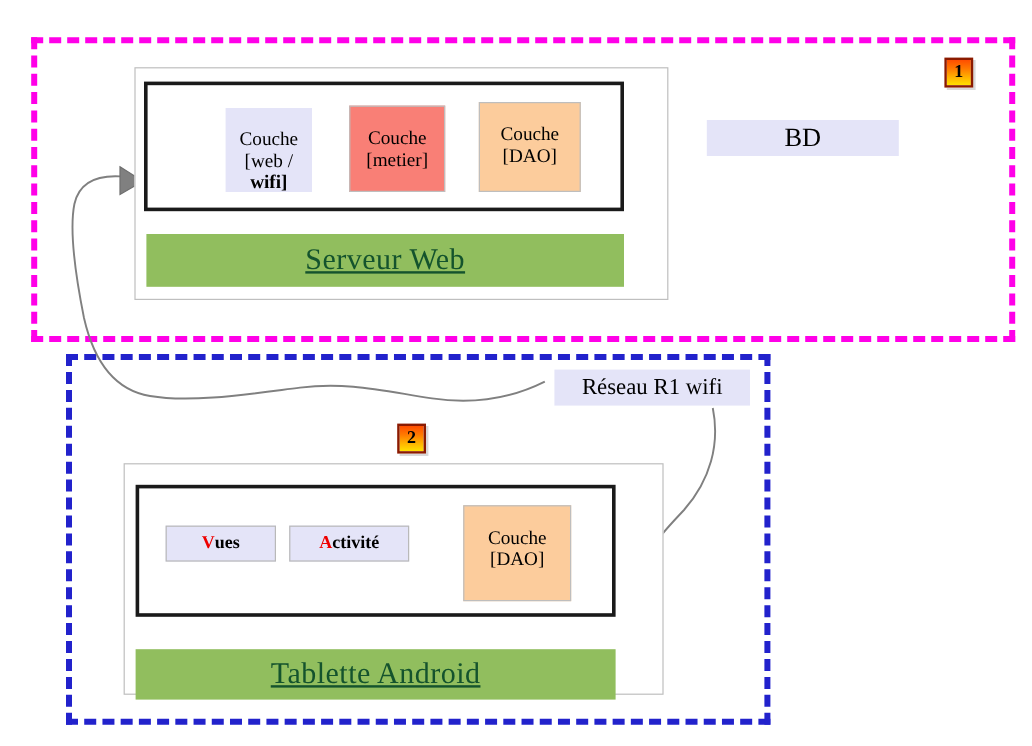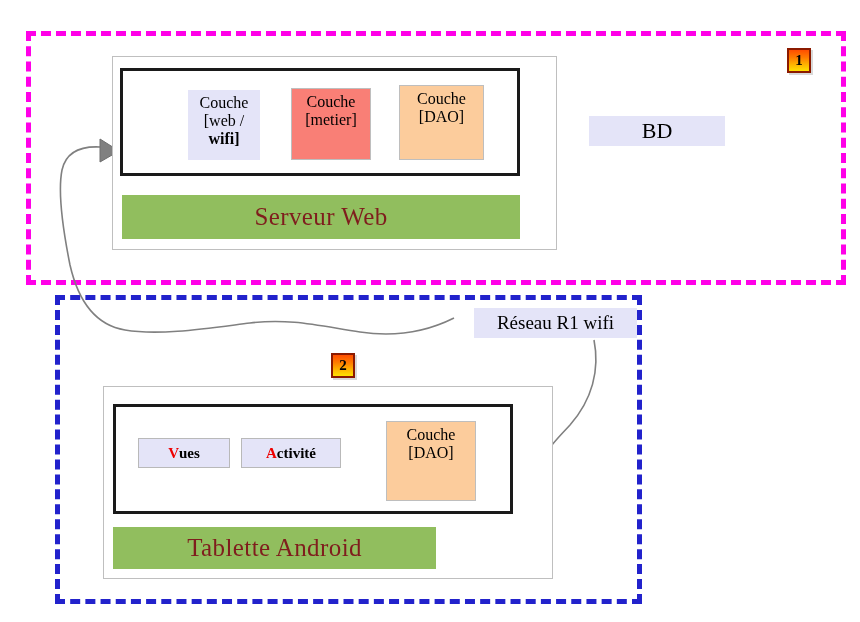--- a/index.html
+++ b/index.html
@@ -86,21 +86,21 @@
     position: absolute;
     box-sizing: border-box;
     display: flex;
     flex-direction: column;
     align-items: center;
     justify-content: flex-start;
     text-align: center;
     line-height: 1.12;
     font-size: 16px;
     color: #000000;
-    padding-top: 4px;
+    padding-top: 18px;
   }
   .chip .l1 { font-weight: normal; }
   .chip .l2 { font-weight: normal; }
   .chip .l3 { font-weight: bold; }
 
   .chip-web {
     left: 188px;
     top: 90px;
     width: 72px;
     height: 70px;
@@ -161,55 +161,56 @@
 
   
   .platform {
     position: absolute;
     box-sizing: border-box;
     background: #91BE5E;
     display: flex;
     align-items: center;
     justify-content: center;
     font-size: 25px;
-    color: #7f1d1d;
+    color: #14532d;
     letter-spacing: 0.4px;
+    text-decoration: underline;
   }
   .platform-server {
     left: 122px;
     top: 195px;
     width: 398px;
     height: 44px;
   }
   .platform-tablet {
     left: 113px;
-    top: 527px;
-    width: 323px;
+    top: 541px;
+    width: 400px;
     height: 42px;
   }
 
   
   .lav-label {
     position: absolute;
     box-sizing: border-box;
     background: #E4E4F8;
     display: flex;
     align-items: center;
     justify-content: center;
     color: #000000;
   }
   .label-bd {
     left: 589px;
-    top: 116px;
-    width: 136px;
+    top: 100px;
+    width: 160px;
     height: 30px;
     font-size: 22px;
   }
   .label-reseau {
-    left: 474px;
+    left: 462px;
     top: 308px;
     width: 163px;
     height: 30px;
     font-size: 19px;
   }
 
   
   .badge {
     position: absolute;
     box-sizing: border-box;

